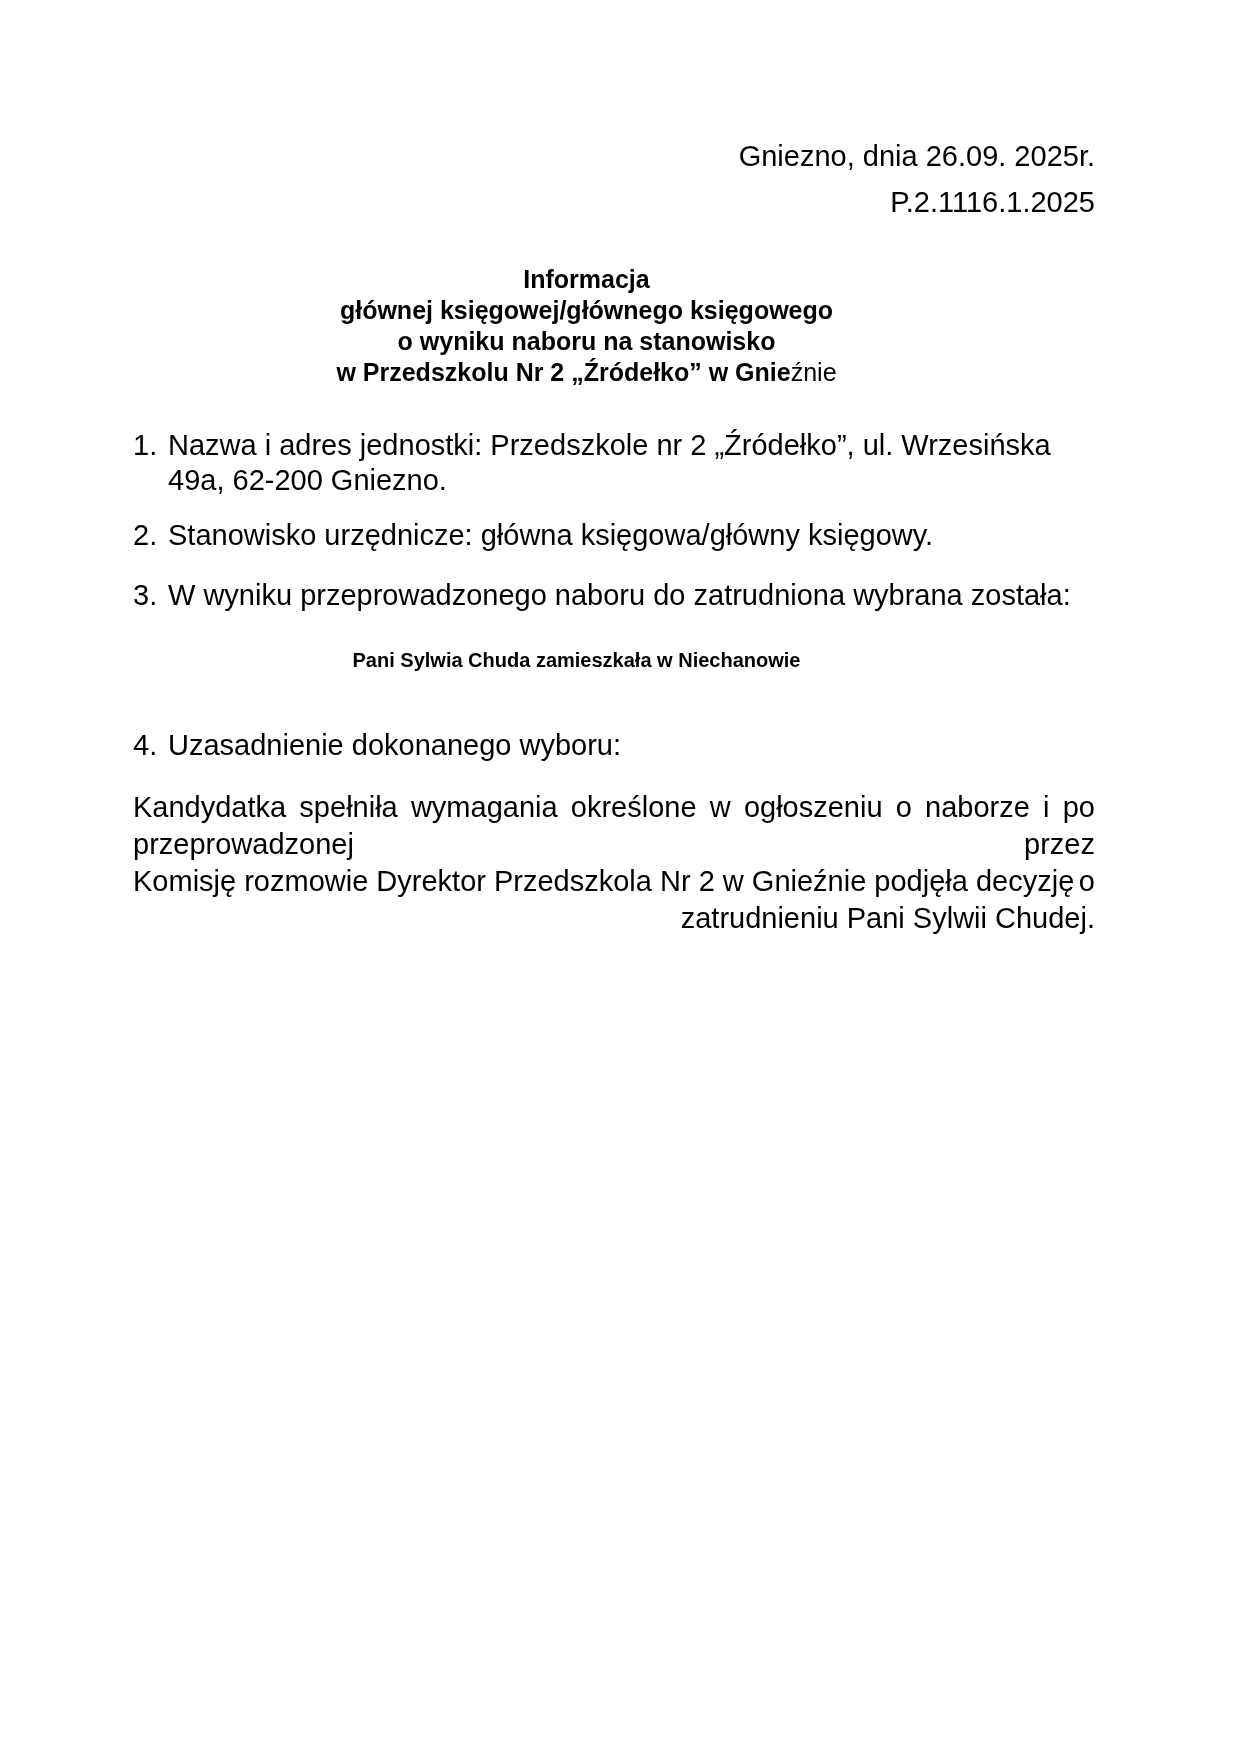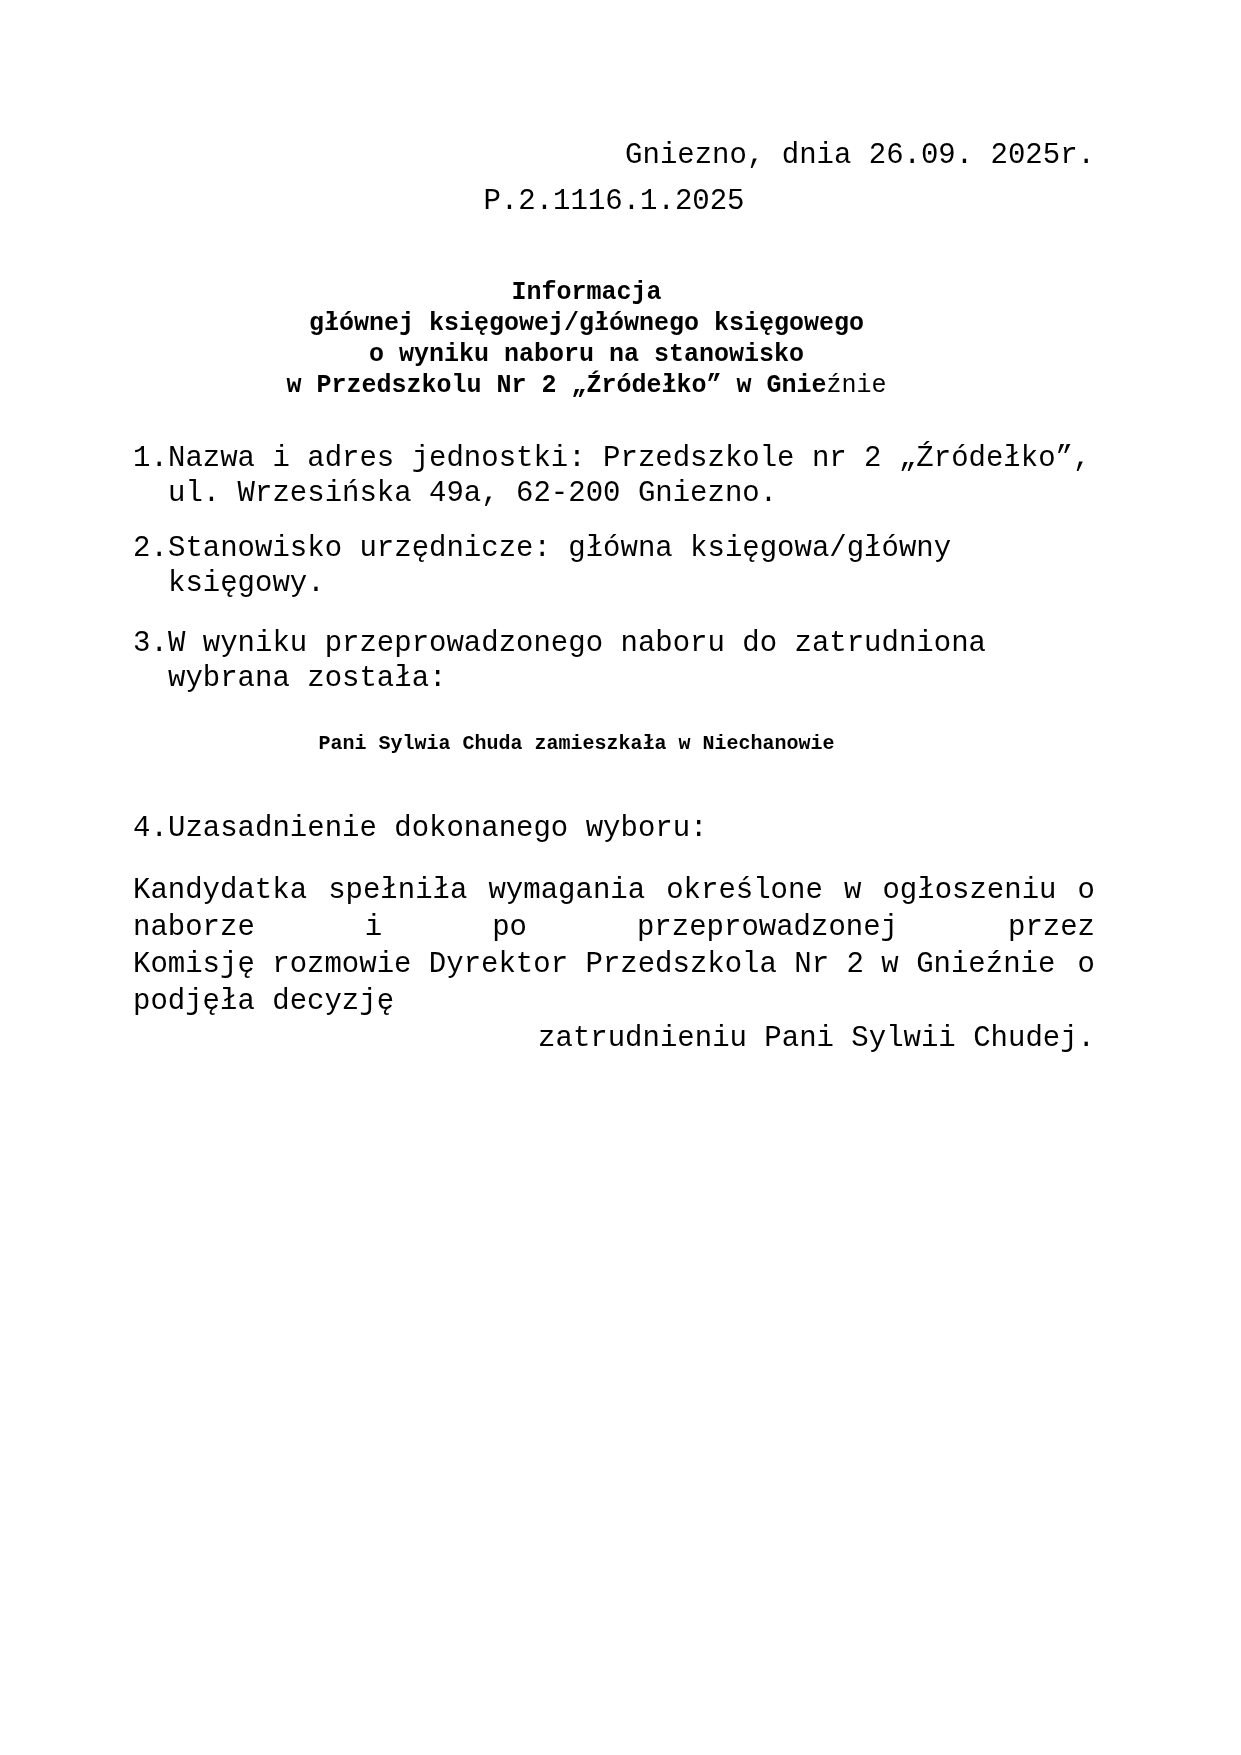--- a/index.html
+++ b/index.html
@@ -6,42 +6,42 @@
     margin: 0;
     padding: 0;
     background: #ffffff;
   }
   .page {
     position: relative;
     width: 1241px;
     height: 1711px;
     background: #ffffff;
     color: #000000;
-    font-family: Liberation Mono, monospace;
+    font-family: Liberation Sans, sans-serif;
     font-size: 29px;
     overflow: hidden;
     box-sizing: border-box;
   }
   .content {
     padding: 0 146px 0 133px;
     box-sizing: border-box;
   }
   .date-line {
     padding-top: 138px;
     text-align: right;
     line-height: 36px;
     white-space: nowrap;
   }
   .ref-line {
     margin-top: 10px;
     line-height: 36px;
-    text-align: center;
+    text-align: right;
   }
   .title-block {
-    margin-top: 57px;
+    margin-top: 44px;
     text-align: center;
     padding-right: 55px;
     font-weight: bold;
     font-size: 25px;
     line-height: 31px;
   }
   .title-block .t-regular {
     font-weight: normal;
   }
   .list-item {

